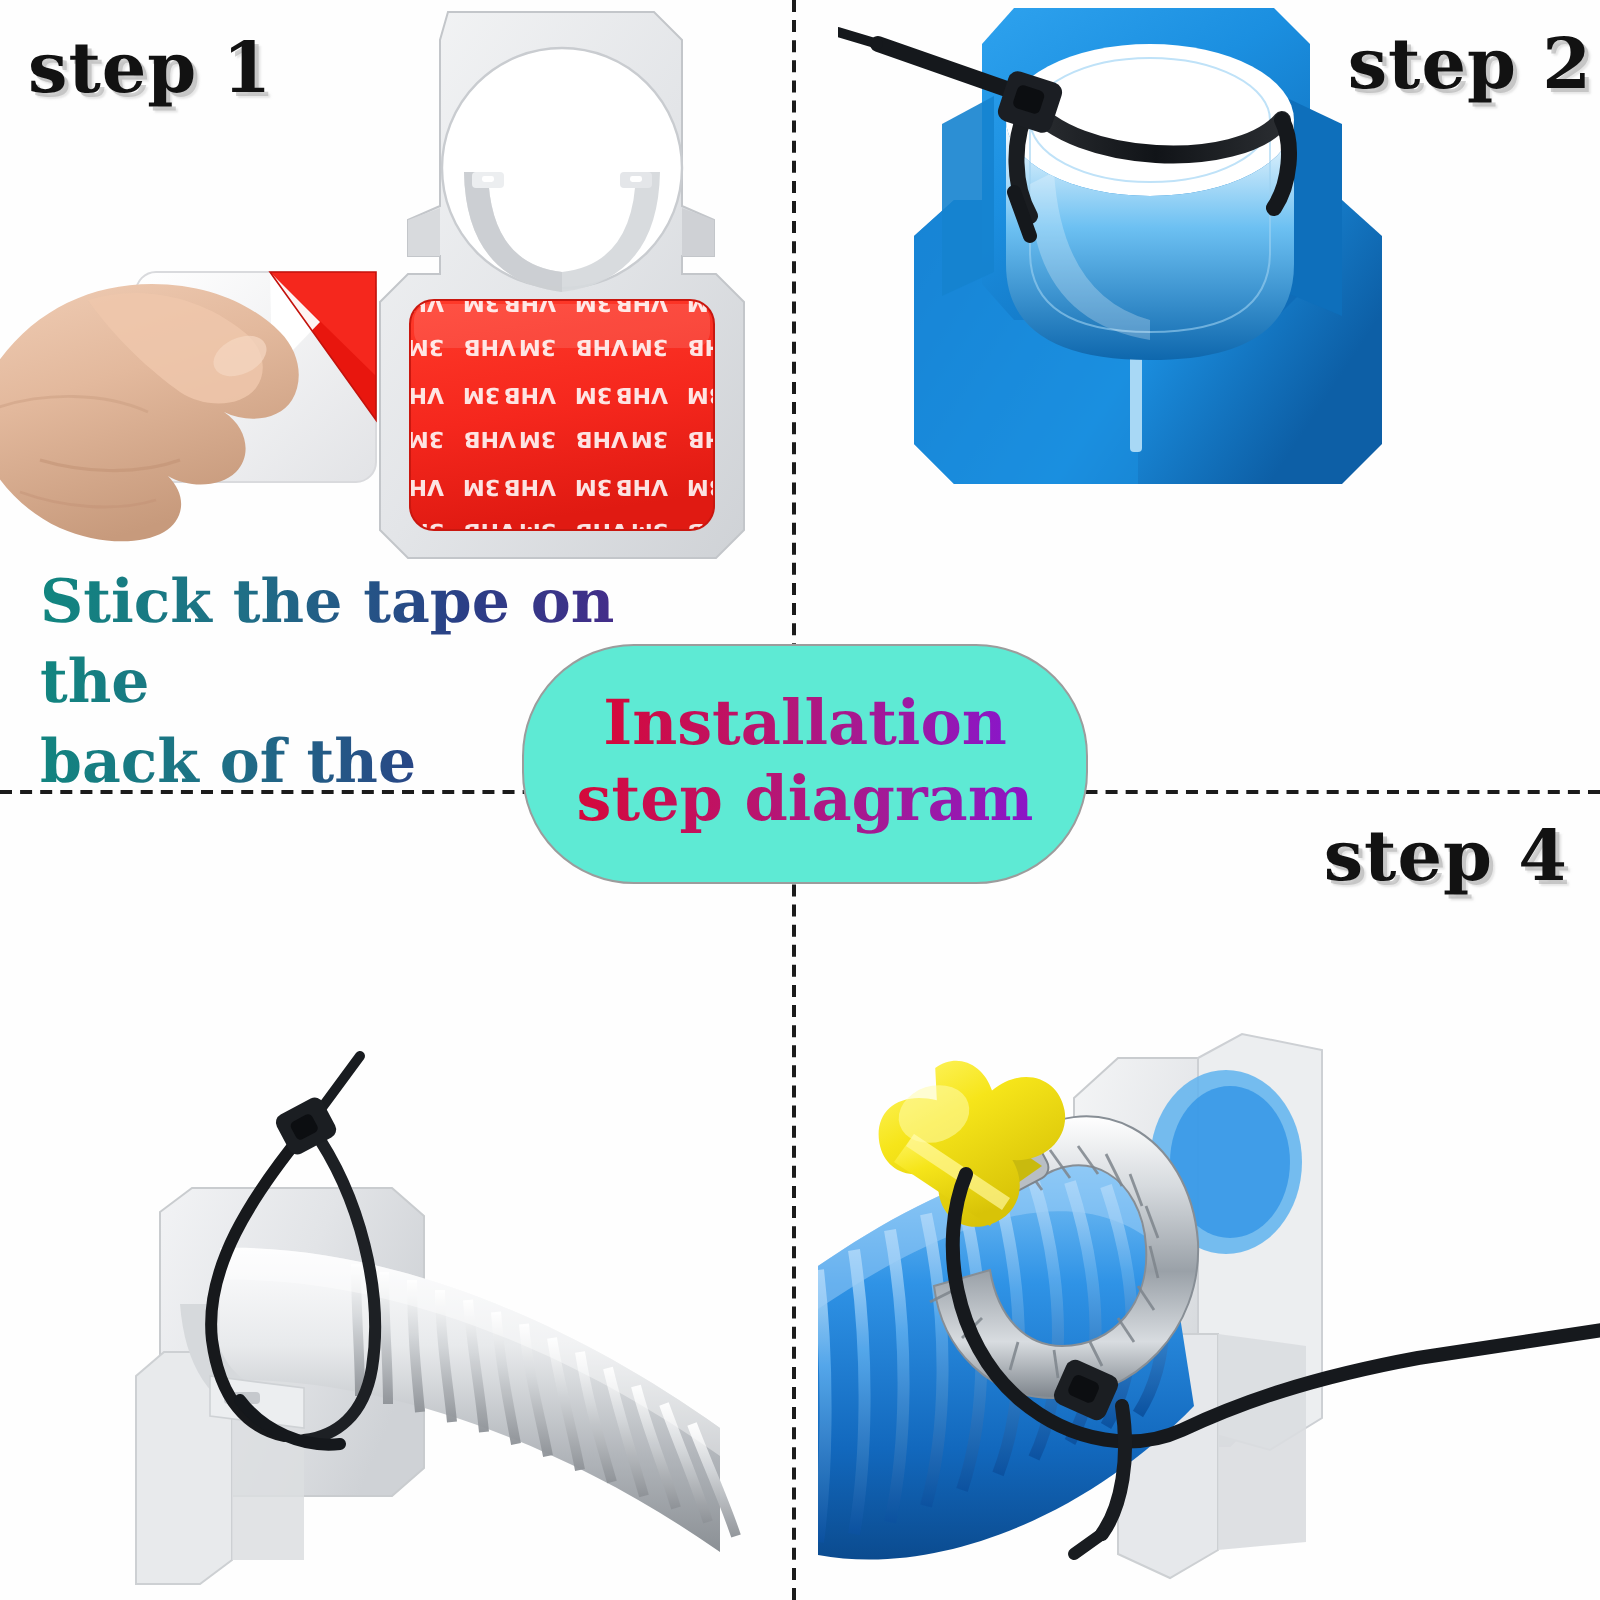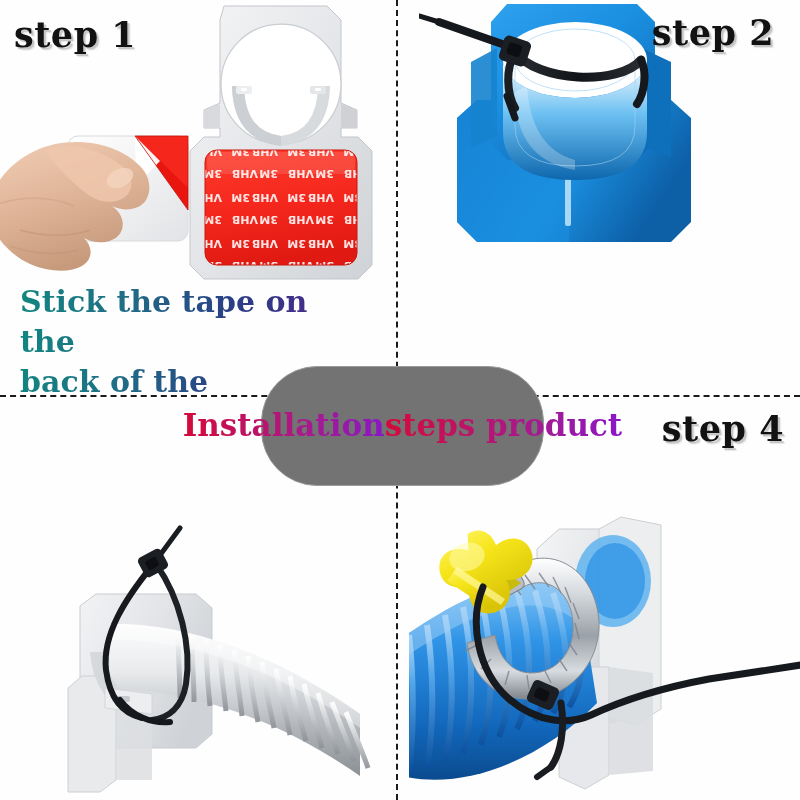--- a/index.html
+++ b/index.html
@@ -44,21 +44,21 @@
     position: absolute;
     font-family: "DejaVu Serif", "Liberation Serif", serif;
     font-weight: bold;
     font-size: 35px;
     color: #121212;
     letter-spacing: 0.5px;
     text-shadow: 2px 2px 0 rgba(170,170,170,0.55), 3px 3px 1px rgba(210,210,210,0.5);
     white-space: nowrap;
   }
   #q1 .step-label { left: 14px;  top: 14px; }
-  #q2 .step-label { right: 26px; top: 12px; }
+  #q2 .step-label { right: 4px; top: 12px; }
   #q3 .step-label { left: 16px;  top: 12px; }
   #q4 .step-label { right: 16px; top: 10px; }
 
   
   .caption {
     position: absolute;
     font-weight: bold;
     line-height: 1.34;
     background-image: linear-gradient(95deg, #11867f 0%, #1f6f86 30%, #2a3f86 62%, #56208c 100%);
     -webkit-background-clip: text;
@@ -71,29 +71,28 @@
     font-size: 30px;
   }
   #cap1 { left: 20px;  top: 282px; width: 330px; text-align: left; }
   #cap2 { right: 8px;  top: 282px; width: 385px; text-align: right; }
 
   
   #center-badge {
     position: absolute;
     left: 261px; top: 322px;
     width: 283px; height: 120px;
-    background: #737373;
+    background: #5eead4;
     border: 1.5px solid #9c9c9c;
     border-radius: 56px;
     z-index: 40;
     display: flex;
-    flex-direction: row;
+    flex-direction: column;
     align-items: center;
     justify-content: center;
-    margin-top: 44px;
   }
   #center-badge .bline {
     font-family: "DejaVu Serif", "Liberation Serif", serif;
     font-weight: bold;
     font-size: 31px;
     line-height: 1.22;
     white-space: nowrap;
     background-image: linear-gradient(90deg, #d5093a 0%, #bd1367 34%, #a41a95 66%, #8a16c8 100%);
     -webkit-background-clip: text;
     background-clip: text;
@@ -479,16 +478,16 @@
 
     <div class="step-label">step 4</div>
 
   </div>
 
   <div class="divider-v"></div>
   <div class="divider-h"></div>
 
   <div id="center-badge">
     <div class="bline">Installation</div>
-    <div class="bline">steps product</div>
+    <div class="bline">step diagram</div>
   </div>
 
 </div>
 
 </body></html>

